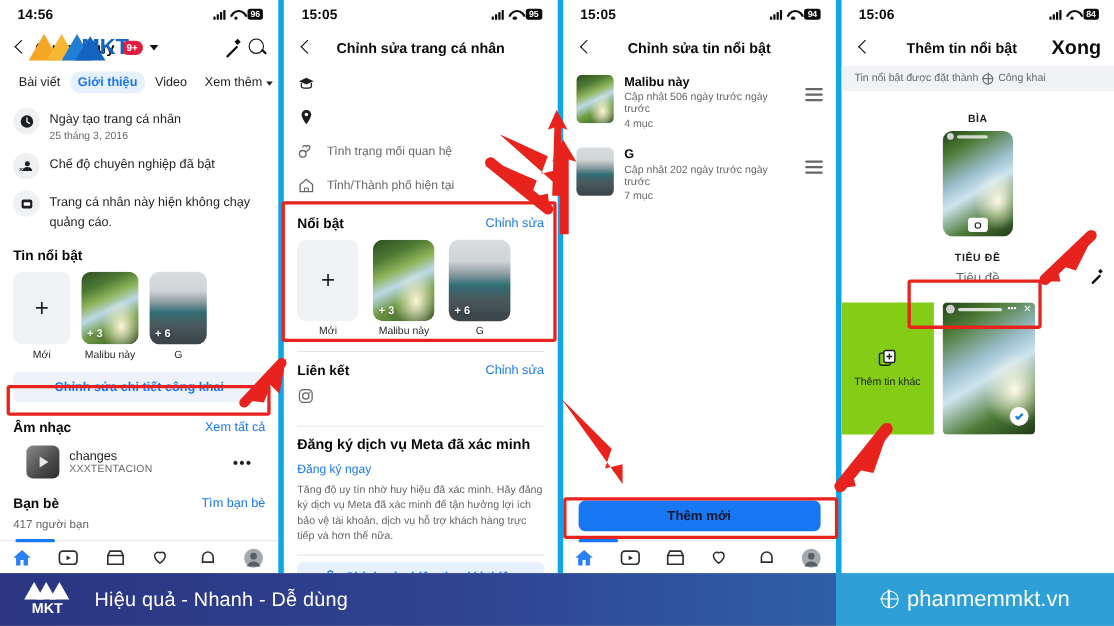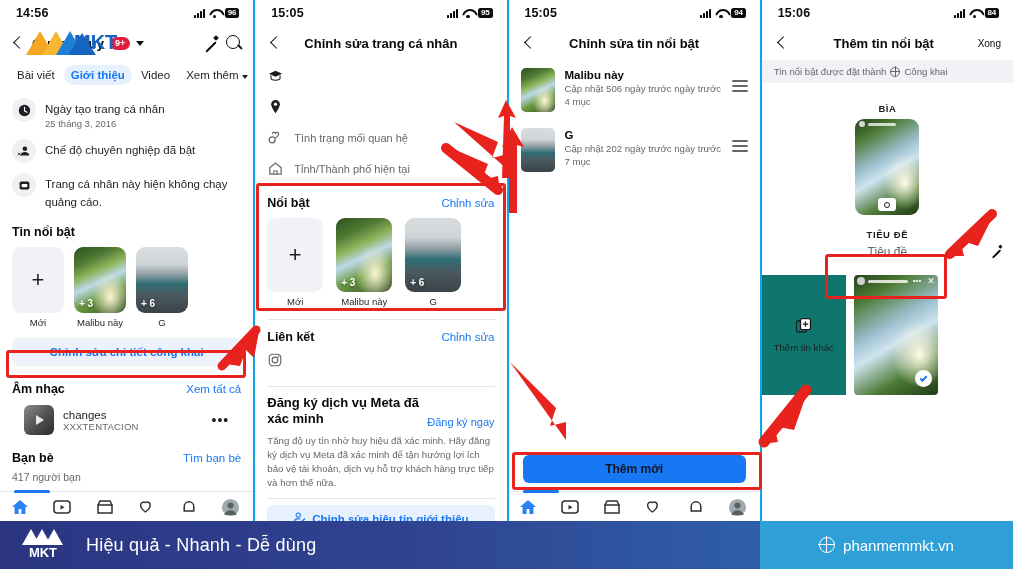--- a/index.html
+++ b/index.html
@@ -6,21 +6,21 @@
   html, body {
     width: 1013px; height: 569px;
     font-family: "Liberation Sans", sans-serif;
     background: #ffffff;
     overflow: hidden;
   }
   .screen { position: relative; width: 1013px; height: 569px; background:#fff; }
 
   .panels { position:absolute; left:0; top:0; width:1013px; height:521px; display:flex; }
   .panel { position:relative; width:253.25px; height:521px; background:#fff; overflow:hidden; }
-  .panel + .panel { border-left:2px solid #0ea5e9; }
+  .panel + .panel { border-left:5px solid #0ea5e9; }
 
   
   .statusbar { height:26px; display:flex; align-items:center; justify-content:space-between;
                padding:0 14px 0 16px; }
   .status-time { font-size:12.5px; font-weight:600; color:#0b0b0b; letter-spacing:.1px; }
   .status-right { display:flex; align-items:center; gap:4px; }
   .sig { display:flex; align-items:flex-end; gap:1px; height:9px; }
   .sig i { display:block; width:2px; background:#0b0b0b; border-radius:.5px; }
   .sig i:nth-child(1){height:3px}.sig i:nth-child(2){height:5px}
   .sig i:nth-child(3){height:7px}.sig i:nth-child(4){height:9px}
@@ -31,21 +31,21 @@
     background:#0b0b0b;border-radius:50%;}
   .batt { font-size:8px; font-weight:700; color:#fff; background:#0b0b0b;
           border-radius:2.5px; padding:1px 3px; line-height:1; letter-spacing:-.2px; }
 
   
   .navbar { height:34px; display:flex; align-items:center; padding:0 12px; position:relative; }
   .chev-back { width:16px; height:16px; position:relative; flex:none; cursor:pointer; }
   .chev-back:before{content:"";position:absolute;left:5px;top:3px;width:8px;height:8px;
     border-left:1.8px solid #0b0b0b;border-bottom:1.8px solid #0b0b0b;transform:rotate(45deg);}
   .nav-title { flex:1; text-align:center; font-size:13px; font-weight:700; color:#080809; }
-  .nav-right-text { font-size:10px; color:#0b0b0b; font-weight:400; }
+  .nav-right-text { font-size:18px; color:#0b0b0b; font-weight:700; }
 
   
   .p1head { height:34px; display:flex; align-items:center; padding:0 10px; gap:6px; position:relative; }
   .p1name { font-size:13.5px; font-weight:700; color:#080809; white-space:nowrap; }
   .badge9 { background:#e41e3f; color:#fff; font-size:9px; font-weight:700;
             border-radius:9px; padding:2px 5px; line-height:1; }
   .caret { width:0;height:0;border-left:4px solid transparent;border-right:4px solid transparent;
            border-top:5px solid #111; }
   .p1head .spacer { flex:1; }
   .icon-pencil { width:17px;height:17px;position:relative;flex:none; }
@@ -133,21 +133,21 @@
   .tabbar .ind { position:absolute; left:14px; top:-2px; width:36px; height:2.5px;
                  background:#1877f2; border-radius:2px; }
   .tb { width:22px;height:18px;position:relative; opacity:.92; }
 
   
   .p2row { display:flex; align-items:center; gap:10px; padding:7px 12px; min-height:28px; }
   .p2row .lbl { font-size:11px; color:#65676b; }
   .gi { width:17px;height:17px;flex:none;position:relative; }
 
   .meta-block { padding:8px 12px 0; }
-  .meta-head { display:flex; align-items:flex-end; gap:8px; }
+  .meta-head { display:flex; align-items:flex-start; gap:8px;flex-direction:column; }
   .meta-title { font-size:13px; font-weight:700; color:#080809; line-height:1.25; flex:1; }
   .meta-cta { font-size:11px; color:#1877f2; white-space:nowrap; padding-top:1px; }
   .meta-body { font-size:9.7px; color:#65676b; line-height:1.45; margin-top:6px; }
   .divider { height:1px; background:#e4e6eb; margin:8px 12px 0; }
 
   
   .p3row { display:flex; align-items:flex-start; gap:10px; padding:8px 12px; }
   .p3thumb { width:34px;height:44px;border-radius:5px;flex:none;overflow:hidden; }
   .p3info { flex:1; padding-top:1px; }
   .p3title { font-size:11.5px; font-weight:600; color:#080809; }
@@ -179,21 +179,21 @@
   .cam-btn .lens{width:6px;height:6px;border:1.4px solid #1c1e21;border-radius:50%;}
   .title-sec { text-align:center; margin-top:14px; position:relative; }
   .title-cap { font-size:9.5px; font-weight:700; color:#1c1e21; letter-spacing:.6px; }
   .title-val { font-size:12px; color:#65676b; margin-top:5px; }
   .title-pencil { position:absolute; right:10px; top:16px; width:13px;height:13px; }
   .title-pencil:before{content:"";position:absolute;left:1px;top:8px;width:11px;height:1.8px;
     background:#0b0b0b;transform:rotate(-45deg);border-radius:1px;}
   .title-pencil:after{content:"";position:absolute;left:9px;top:0px;width:3.4px;height:3.4px;
     background:#0b0b0b;transform:rotate(-45deg);}
   .story-area { margin-top:16px; display:flex; align-items:stretch; height:120px; }
-  .add-more { width:84px; background:#0f766e; display:flex; flex-direction:column;
+  .add-more { width:84px; background:#84cc16; display:flex; flex-direction:column;
               align-items:center; justify-content:center; gap:7px; }
   .add-more-ic { width:18px;height:18px;position:relative; }
   .add-more-lbl { font-size:9.6px; color:#1c1e21; }
   .story-card { width:84px; margin-left:8px; border-radius:4px; overflow:hidden; position:relative; }
   .story-hdr { position:absolute;left:0;top:0;width:100%;height:12px;display:flex;
                align-items:center;gap:3px;padding:0 3px; }
   .story-hdr .av{width:8px;height:8px;border-radius:50%;background:#cfcfcf;flex:none;}
   .story-hdr .nm{height:3px;width:40px;background:rgba(255,255,255,.8);border-radius:2px;}
   .story-hdr .dots3{margin-left:auto;color:#fff;font-size:8px;line-height:1;}
   .story-hdr .x{color:#fff;font-size:9px;line-height:1;margin-left:3px;}
@@ -206,21 +206,21 @@
   .ann-box { position:absolute; border:3px solid #e8221c; border-radius:3px; pointer-events:none; }
   .ann-arrow { position:absolute; pointer-events:none; }
 
   
   .footer { position:absolute; left:0; bottom:0; width:1013px; height:48px; display:flex; }
   .foot-left { width:760px; background:linear-gradient(90deg,#2b3582 0%,#2f4391 55%,#2f5fa8 100%);
                display:flex; align-items:center; padding-left:16px; gap:16px; }
   .foot-right { flex:1; background:#2f9fd8; display:flex; align-items:center;
                 justify-content:center; gap:8px; }
   .foot-slogan { color:#fff; font-size:18px; font-weight:500; letter-spacing:.2px; }
-  .foot-url { color:#fff; font-size:15px; }
+  .foot-url { color:#fff; font-size:20px; }
   .globe-w { width:16px;height:16px;border-radius:50%;border:1.6px solid #fff;position:relative;flex:none;}
   .globe-w:before{content:"";position:absolute;left:5.6px;top:-1.6px;width:1.6px;height:16px;background:#fff;}
   .globe-w:after{content:"";position:absolute;left:-1.6px;top:5.6px;width:16px;height:1.6px;background:#fff;}
 </style>
 </head>
 <body>
 
 <div class="screen">
   <div class="panels">
 

